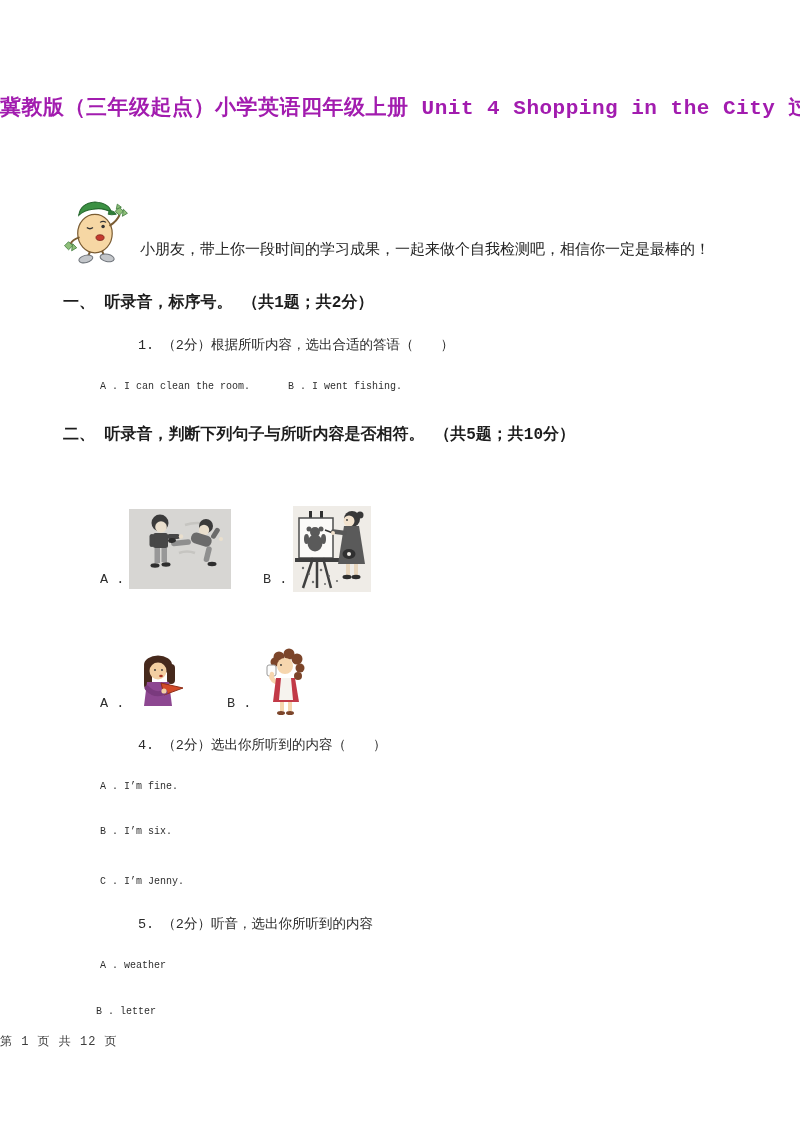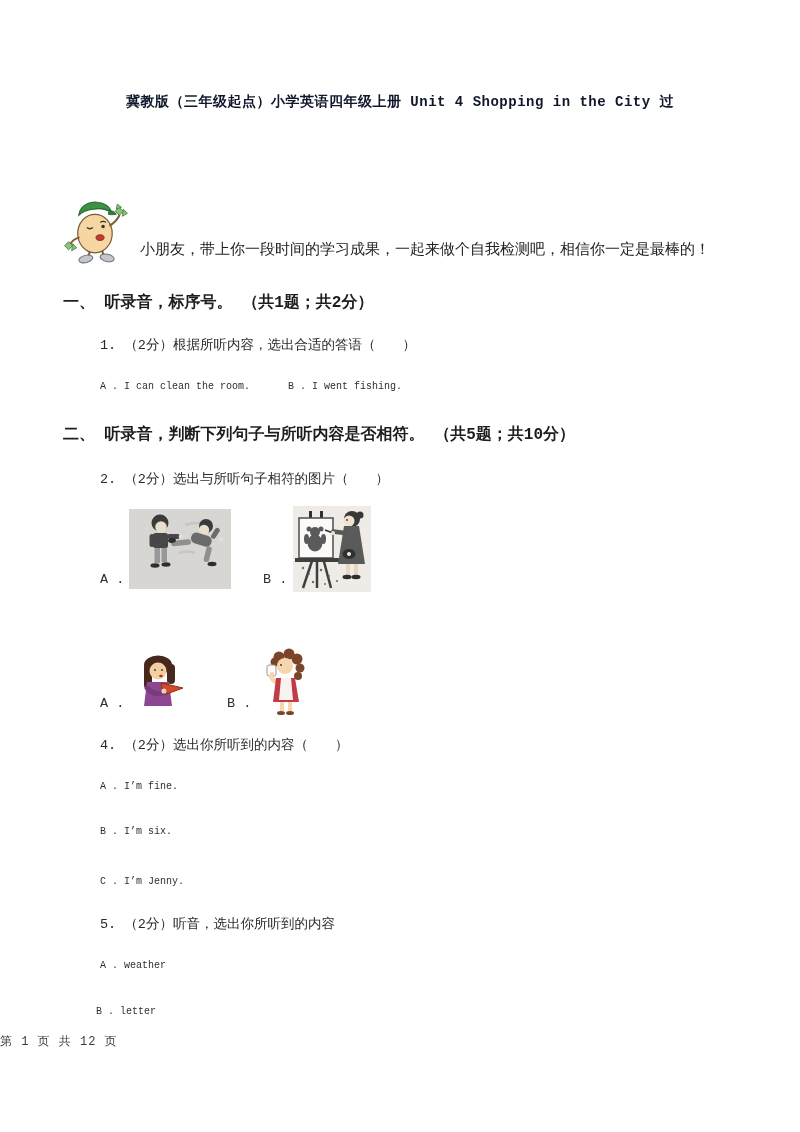--- a/index.html
+++ b/index.html
@@ -4,26 +4,26 @@
 <style>
   html,body{margin:0;padding:0;background:#fff;}
   .page{
     position:relative;width:800px;height:1132px;background:#ffffff;
     color:#262626;overflow:hidden;
     font-family:"Liberation Mono","DejaVu Sans Mono",monospace;
   }
   .abs{position:absolute;}
   .title-line{
     left:0;width:800px;text-align:center;
-    font-weight:bold;font-size:14px;color:#0f172a;letter-spacing:0.5px;
+    font-weight:bold;font-size:21px;color:#a21caf;letter-spacing:0.5px;
     white-space:nowrap;
   }
   .intro-text{font-size:15px;color:#222;white-space:nowrap;}
   .sec-heading{font-weight:bold;font-size:16px;color:#1d1d1d;white-space:nowrap;}
-  .q-text{font-size:13.5px;color:#2a2a2a;white-space:nowrap;}
+  .q-text{font-size:13.5px;color:#2a2a2a;white-space:nowrap;margin-left:38px;}
   .opt-text{font-size:10px;color:#2f2f2f;white-space:nowrap;}
   .pic-label{font-size:13.5px;color:#2f2f2f;white-space:nowrap;}
   .footer-text{
     left:0;width:800px;text-align:left;
     font-size:12px;color:#3c3c3c;letter-spacing:1px;white-space:nowrap;
   }
   .img-box{overflow:hidden;}
   .img-box svg{display:block;width:100%;height:100%;}
   .opt-a-inline{margin-right:38px;}
 </style>
@@ -61,21 +61,20 @@
 
   <div class="abs sec-heading" style="left:63px;top:292px">一、 听录音，标序号。 （共1题；共2分）</div>
 
   <div class="abs q-text" style="left:100px;top:336px">1. （2分）根据所听内容，选出合适的答语（　　）</div>
   <div class="abs opt-text" style="left:100px;top:381px">
     <span class="opt-a-inline">A . I can clean the room.</span><span>B . I went fishing.</span>
   </div>
 
   <div class="abs sec-heading" style="left:63px;top:424px">二、 听录音，判断下列句子与所听内容是否相符。 （共5题；共10分）</div>
 
-  <div class="abs q-text" style="left:100px;top:470px">2. （2分）选出与所听句子相符的图片（　　）</div>
 
   <div class="abs pic-label" style="left:100px;top:572px">A .</div>
   <div class="abs img-box" style="left:129px;top:509px;width:102px;height:80px">
     <svg viewBox="0 0 102 80" xmlns="http://www.w3.org/2000/svg">
       <rect width="102" height="80" fill="#d7d6d3"></rect>
       <path d="M56 16 q12 -4 24 0 M50 44 q8 -3 16 0" stroke="#c6c5c1" stroke-width="2.5" fill="none"></path>
       <circle cx="31" cy="14" r="8.5" fill="#3b3b3b"></circle>
       <circle cx="32" cy="18" r="5.8" fill="#eadfcd"></circle>
       <rect x="24" y="24" width="15" height="15" rx="2.5" fill="#474747"></rect>
       <rect x="38" y="25" width="13" height="5" rx="2.5" fill="#474747"></rect>

